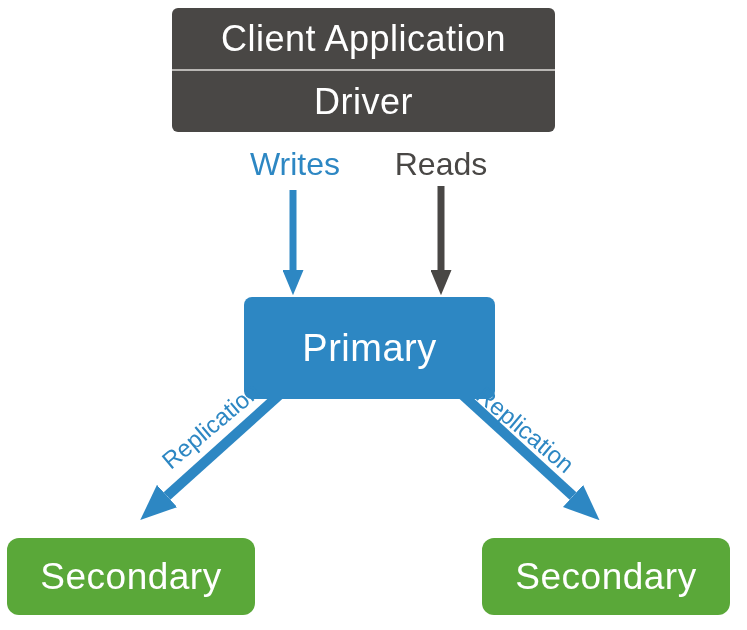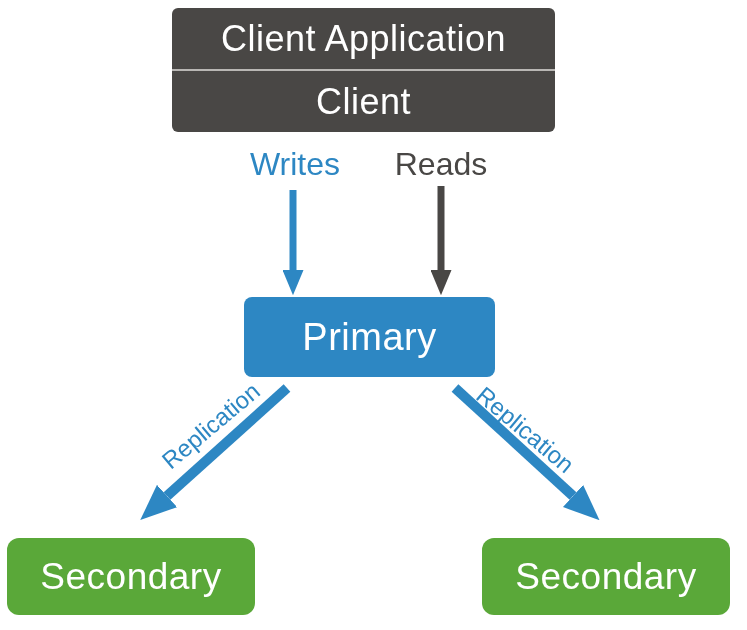--- a/index.html
+++ b/index.html
@@ -46,21 +46,21 @@
     text-align: center;
     white-space: nowrap;
   }
   .flow-label.writes { left: 240px; width: 110px; color: #2d87c3; }
   .flow-label.reads  { left: 393px; width: 96px;  color: #494745; }
 
   
   .primary-box {
     position: absolute;
     left: 244px; top: 297px;
-    width: 251px; height: 80px;
+    width: 251px; height: 102px;
     background: #2d87c3;
     border-radius: 8px;
     color: #ffffff;
     font-size: 38px;
     display: flex;
     align-items: center;
     justify-content: center;
     letter-spacing: 0.5px;
   }
 
@@ -116,21 +116,21 @@
 
     <line x1="441" y1="186" x2="441" y2="270" stroke="#494745" stroke-width="7" marker-end="url(#head-dark)"></line>
 
     <line x1="287" y1="388" x2="167" y2="496" stroke="#2d87c3" stroke-width="10" marker-end="url(#head-blue)"></line>
 
     <line x1="455" y1="388" x2="573" y2="496" stroke="#2d87c3" stroke-width="10" marker-end="url(#head-blue)"></line>
   </svg>
 
   <div class="client-box">
     <div class="client-row first">Client Application</div>
-    <div class="client-row">Client</div>
+    <div class="client-row">Driver</div>
   </div>
 
   <div class="flow-label writes">Writes</div>
   <div class="flow-label reads">Reads</div>
 
   <div class="primary-box">Primary</div>
 
   <div class="replication-label left">Replication</div>
   <div class="replication-label right">Replication</div>
 

